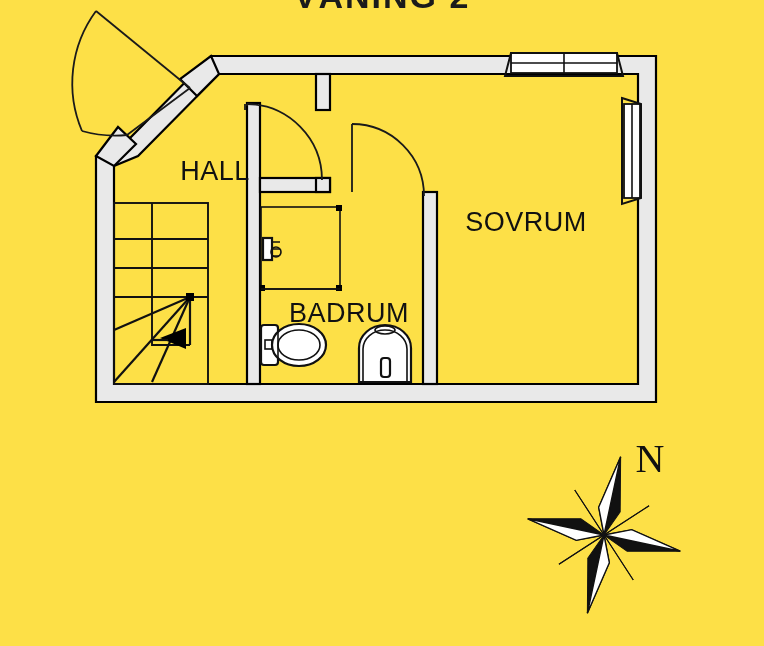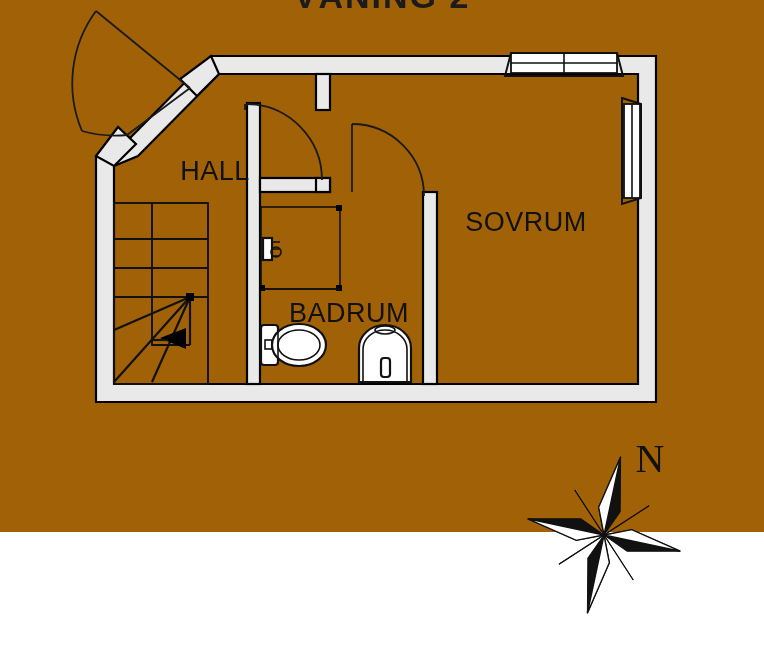--- a/index.html
+++ b/index.html
@@ -10,22 +10,22 @@
   body {
     font-family: "Liberation Sans", sans-serif;
     width: 764px;
     height: 646px;
     overflow: hidden;
     position: relative;
   }
   #plan-root {
     position: relative;
     width: 764px;
-    height: 532px;
-    background: #a16207;
+    height: 646px;
+    background: #fde047;
   }
   #floorplan-svg {
     position: absolute;
     left: 0;
     top: 0;
     width: 764px;
     height: 646px;
     display: block;
   }
   .room-label {

